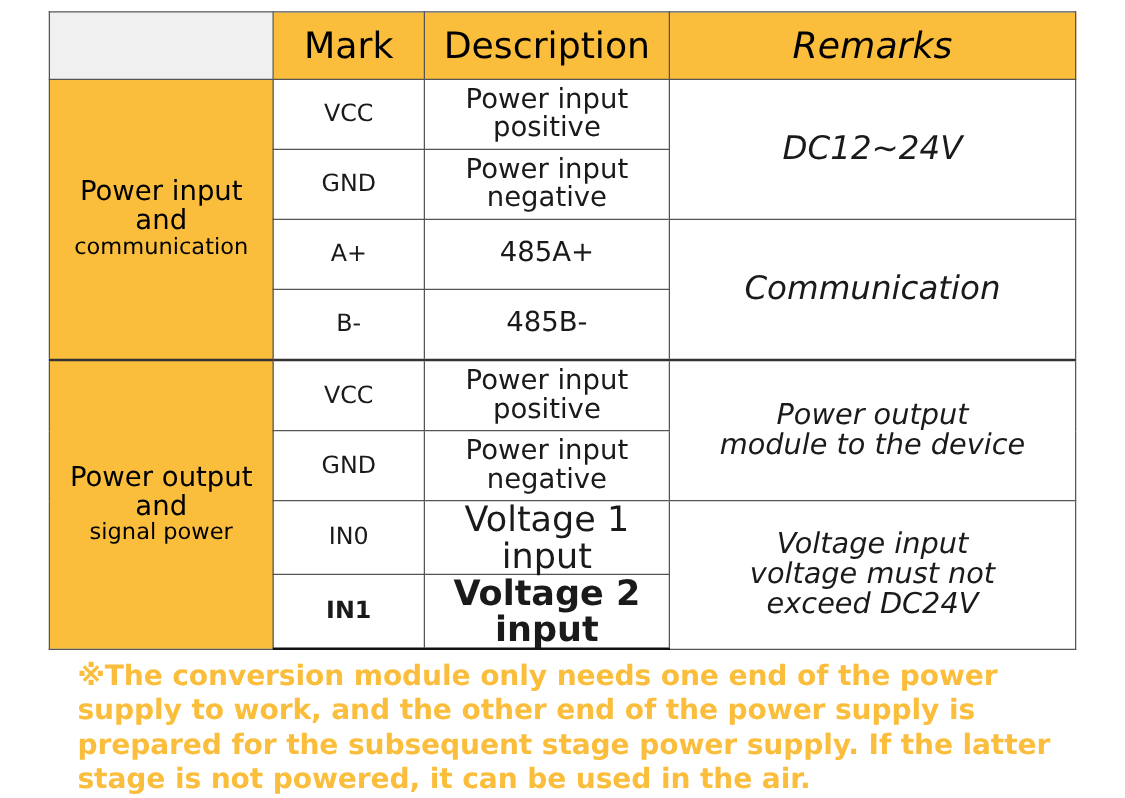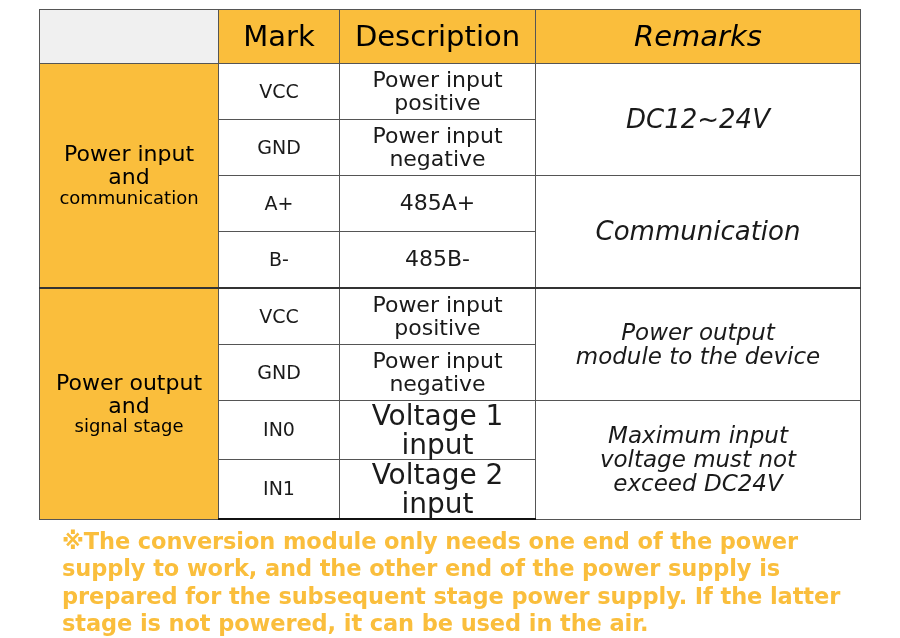--- a/index.html
+++ b/index.html
@@ -101,20 +101,21 @@
   .remark-cell .l {
     display: block;
   }
 
   
   tr.group-start > td {
     border-top: 2px solid #333333;
   }
   tr.last-row > td {
     border-bottom: 2px solid #111111;
+    font-weight: bold;
   }
   .table-left-edge { border-left: 2px solid #111111; }
   .table-right-edge { border-right: 2px solid #111111; font-style: italic; }
 
   
   .note {
     position: absolute;
     left: 62px;
     top: 528px;
     width: 800px;
@@ -180,21 +181,21 @@
 
       <tr>
         <td class="mark-cell">B-</td>
         <td class="desc-cell">485B-</td>
       </tr>
 
       <tr class="group-start">
         <td class="group-cell table-left-edge" rowspan="4">
           <span class="big">Power output</span>
           <span class="big">and</span>
-          <span class="small">signal stage</span>
+          <span class="small">signal power</span>
         </td>
         <td class="mark-cell">VCC</td>
         <td class="desc-cell">
           <span class="l">Power input</span>
           <span class="l">positive</span>
         </td>
         <td class="remark-cell medium table-right-edge" rowspan="2">
           <span class="l">Power output</span>
           <span class="l">module to the device</span>
         </td>
@@ -205,21 +206,21 @@
         <td class="desc-cell">
           <span class="l">Power input</span>
           <span class="l">negative</span>
         </td>
       </tr>
 
       <tr>
         <td class="mark-cell">IN0</td>
         <td class="desc-cell single">Voltage 1 input</td>
         <td class="remark-cell medium table-right-edge" rowspan="2">
-          <span class="l">Maximum input</span>
+          <span class="l">Voltage input</span>
           <span class="l">voltage must not</span>
           <span class="l">exceed DC24V</span>
         </td>
       </tr>
 
       <tr class="last-row">
         <td class="mark-cell">IN1</td>
         <td class="desc-cell single">Voltage 2 input</td>
       </tr>
 

